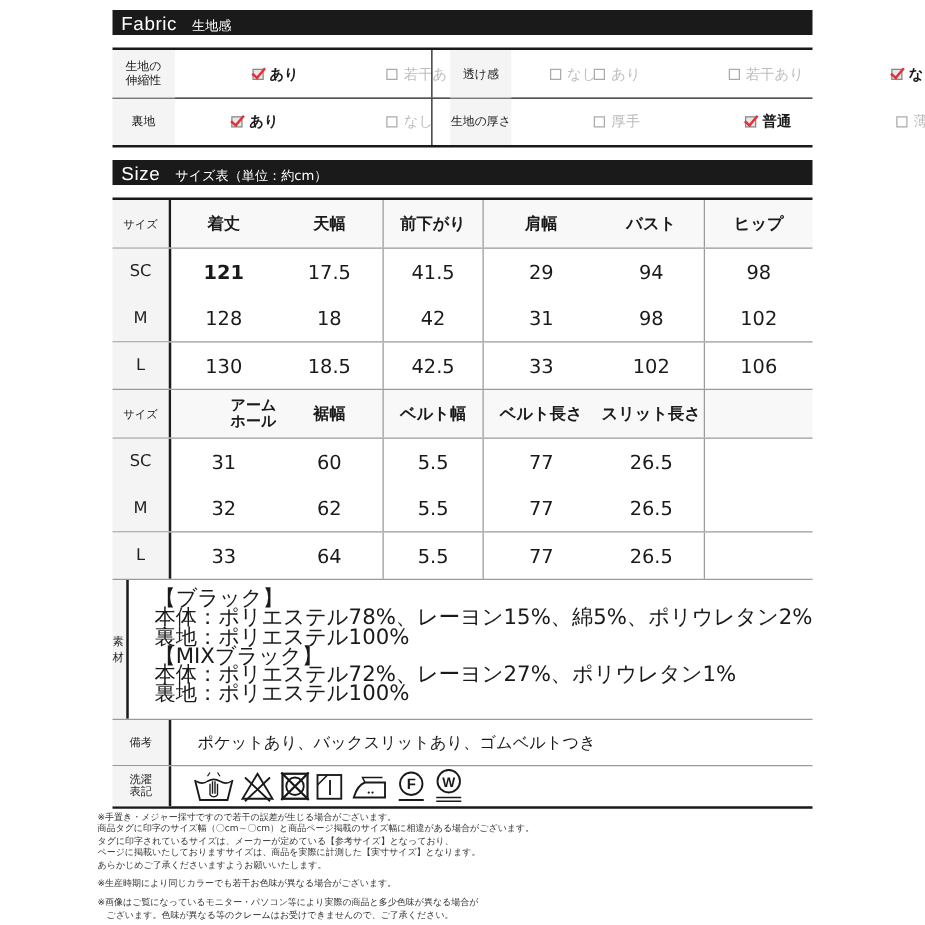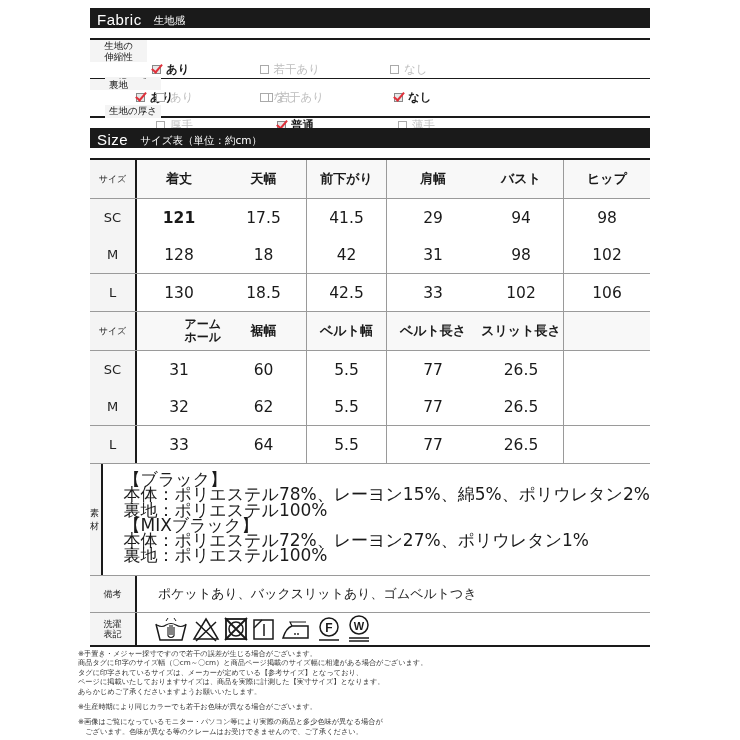--- a/index.html
+++ b/index.html
@@ -5,21 +5,21 @@
   * { box-sizing: border-box; margin: 0; padding: 0; }
   html, body { width: 740px; height: 740px; background: #ffffff; overflow: hidden; }
   body { font-family: "DejaVu Sans", "Liberation Sans", sans-serif; color: #1a1a1a; position: relative; }
 
   .section-bar { position: absolute; left: 90px; width: 560px; height: 20px; background: #1a1a1a; color: #fff; display: flex; align-items: flex-end; padding-left: 7px; }
   .section-bar .en { font-family: "Liberation Sans", sans-serif; font-size: 15px; letter-spacing: 0.5px; }
   .section-bar .ja { font-size: 10.5px; margin-left: 12px; }
 
   
   .fabric { position: absolute; left: 90px; top: 38px; width: 560px; border-top: 2px solid #1a1a1a; border-bottom: 2px solid #1a1a1a; }
-  .fabric-row { display: flex; height: 38px; flex-direction: column; }
+  .fabric-row { display: flex; height: 38px; }
   .fabric-row + .fabric-row { border-top: 1px solid #1a1a1a; }
   .f-label { width: 57px; background: #f4f4f4; font-size: 9.5px; display: flex; align-items: center; justify-content: center; text-align: center; line-height: 11px; }
   .f-opts { width: 205px; display: flex; align-items: center; padding-left: 14px; gap: 0; }
   .f-opts.centered { justify-content: center; padding-left: 0; gap: 38px; }
   .f-divider { width: 1px; background: #1a1a1a; }
   .f-right-label { width: 56px; background: #f4f4f4; font-size: 9.5px; display: flex; align-items: center; justify-content: center; margin-left: 15px; }
   .opt { display: flex; align-items: center; font-size: 11.5px; margin-right: 22px; white-space: nowrap; padding-left: 48px; }
   .opt .box { width: 9px; height: 9px; border: 1.5px solid #aaaaaa; margin-right: 5px; position: relative; background: #fff; }
   .opt.on { color: #1a1a1a; font-weight: bold; }
   .opt.off { color: #bdbdbd; }

